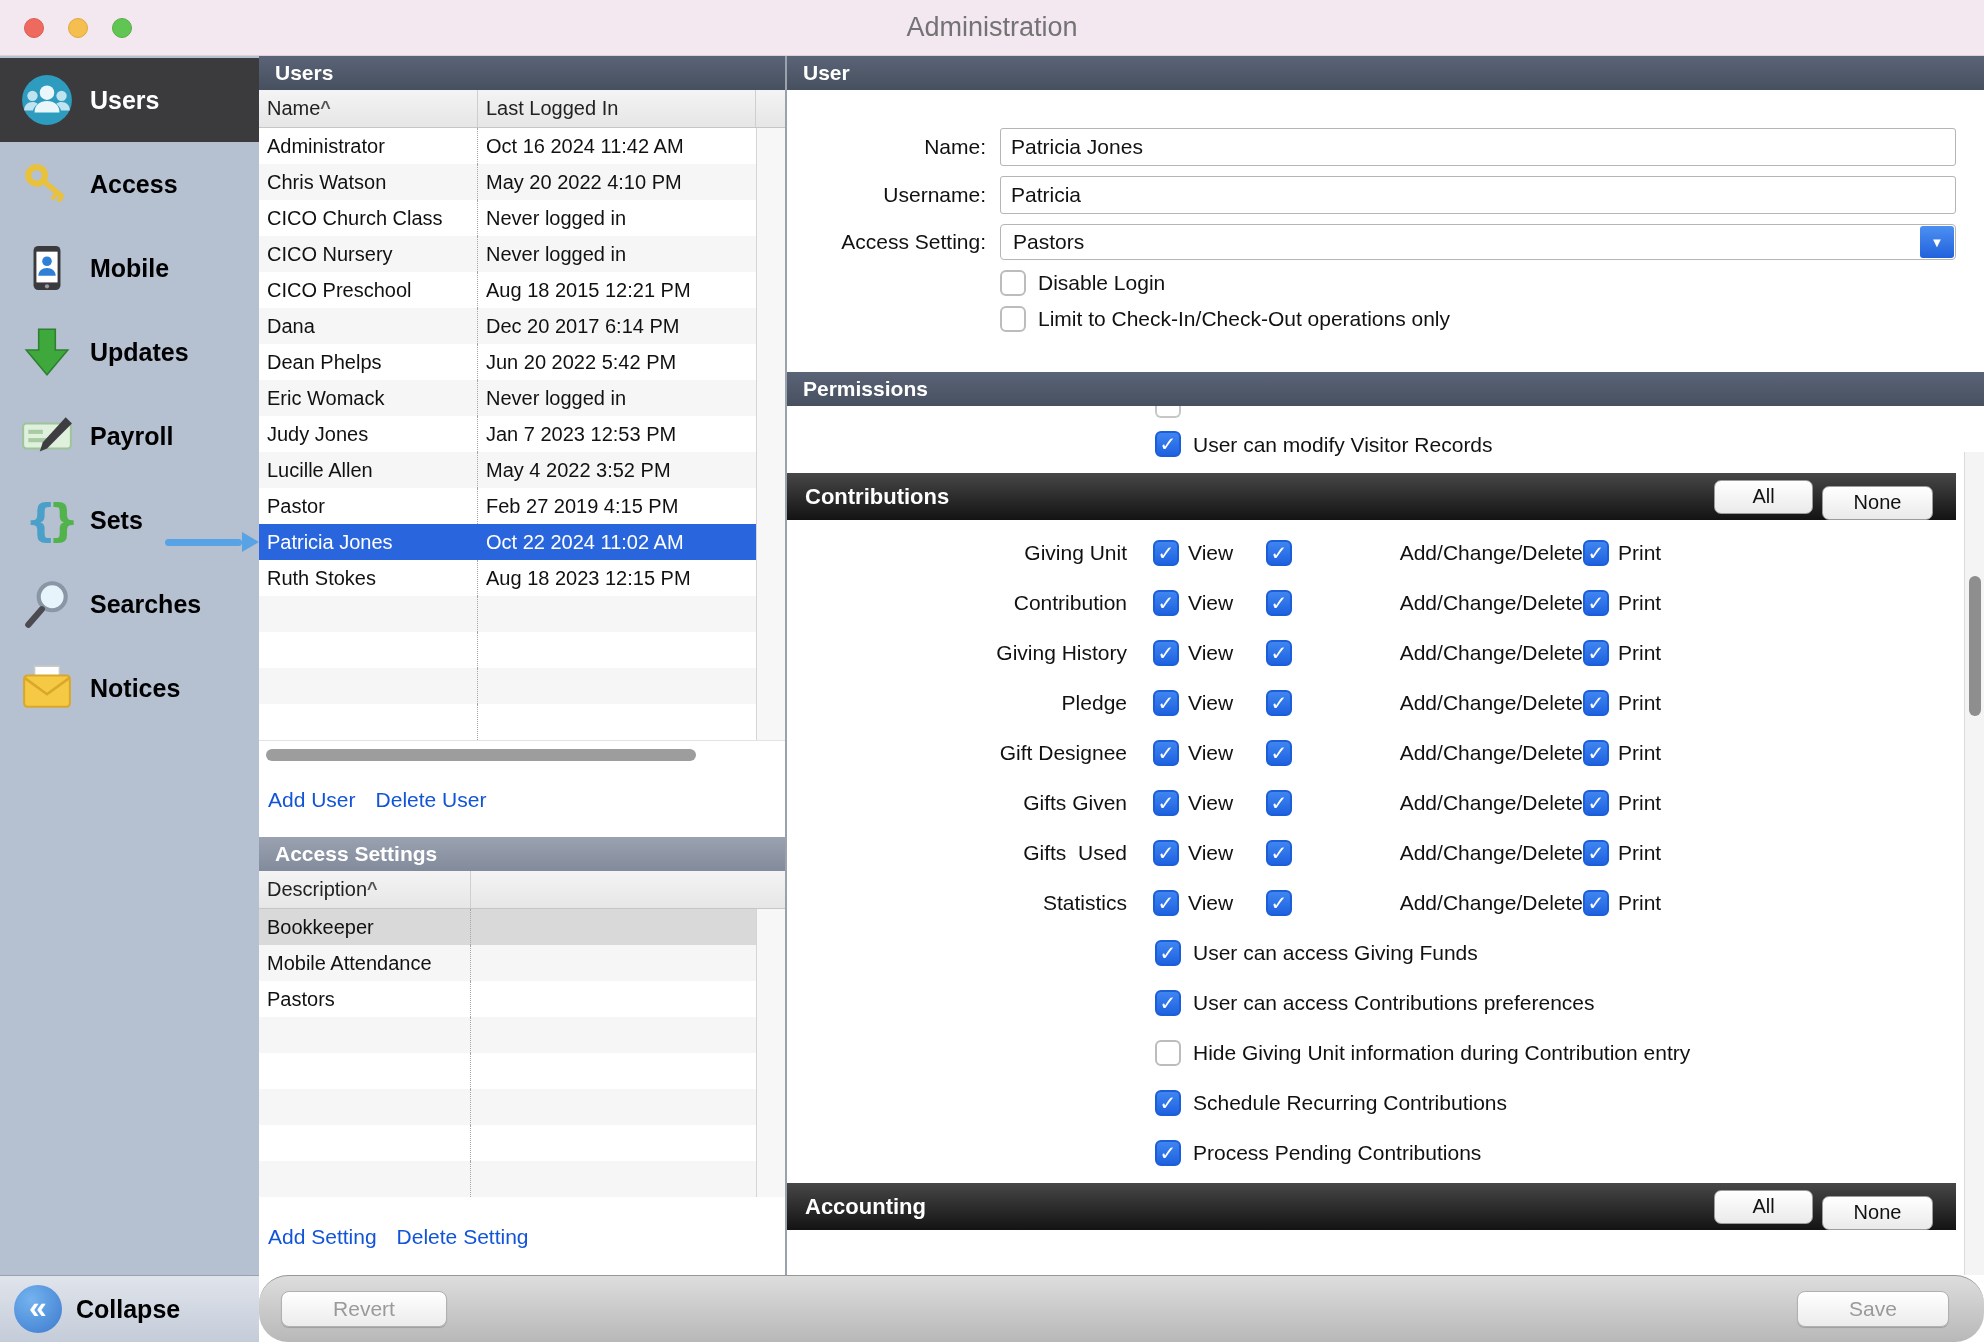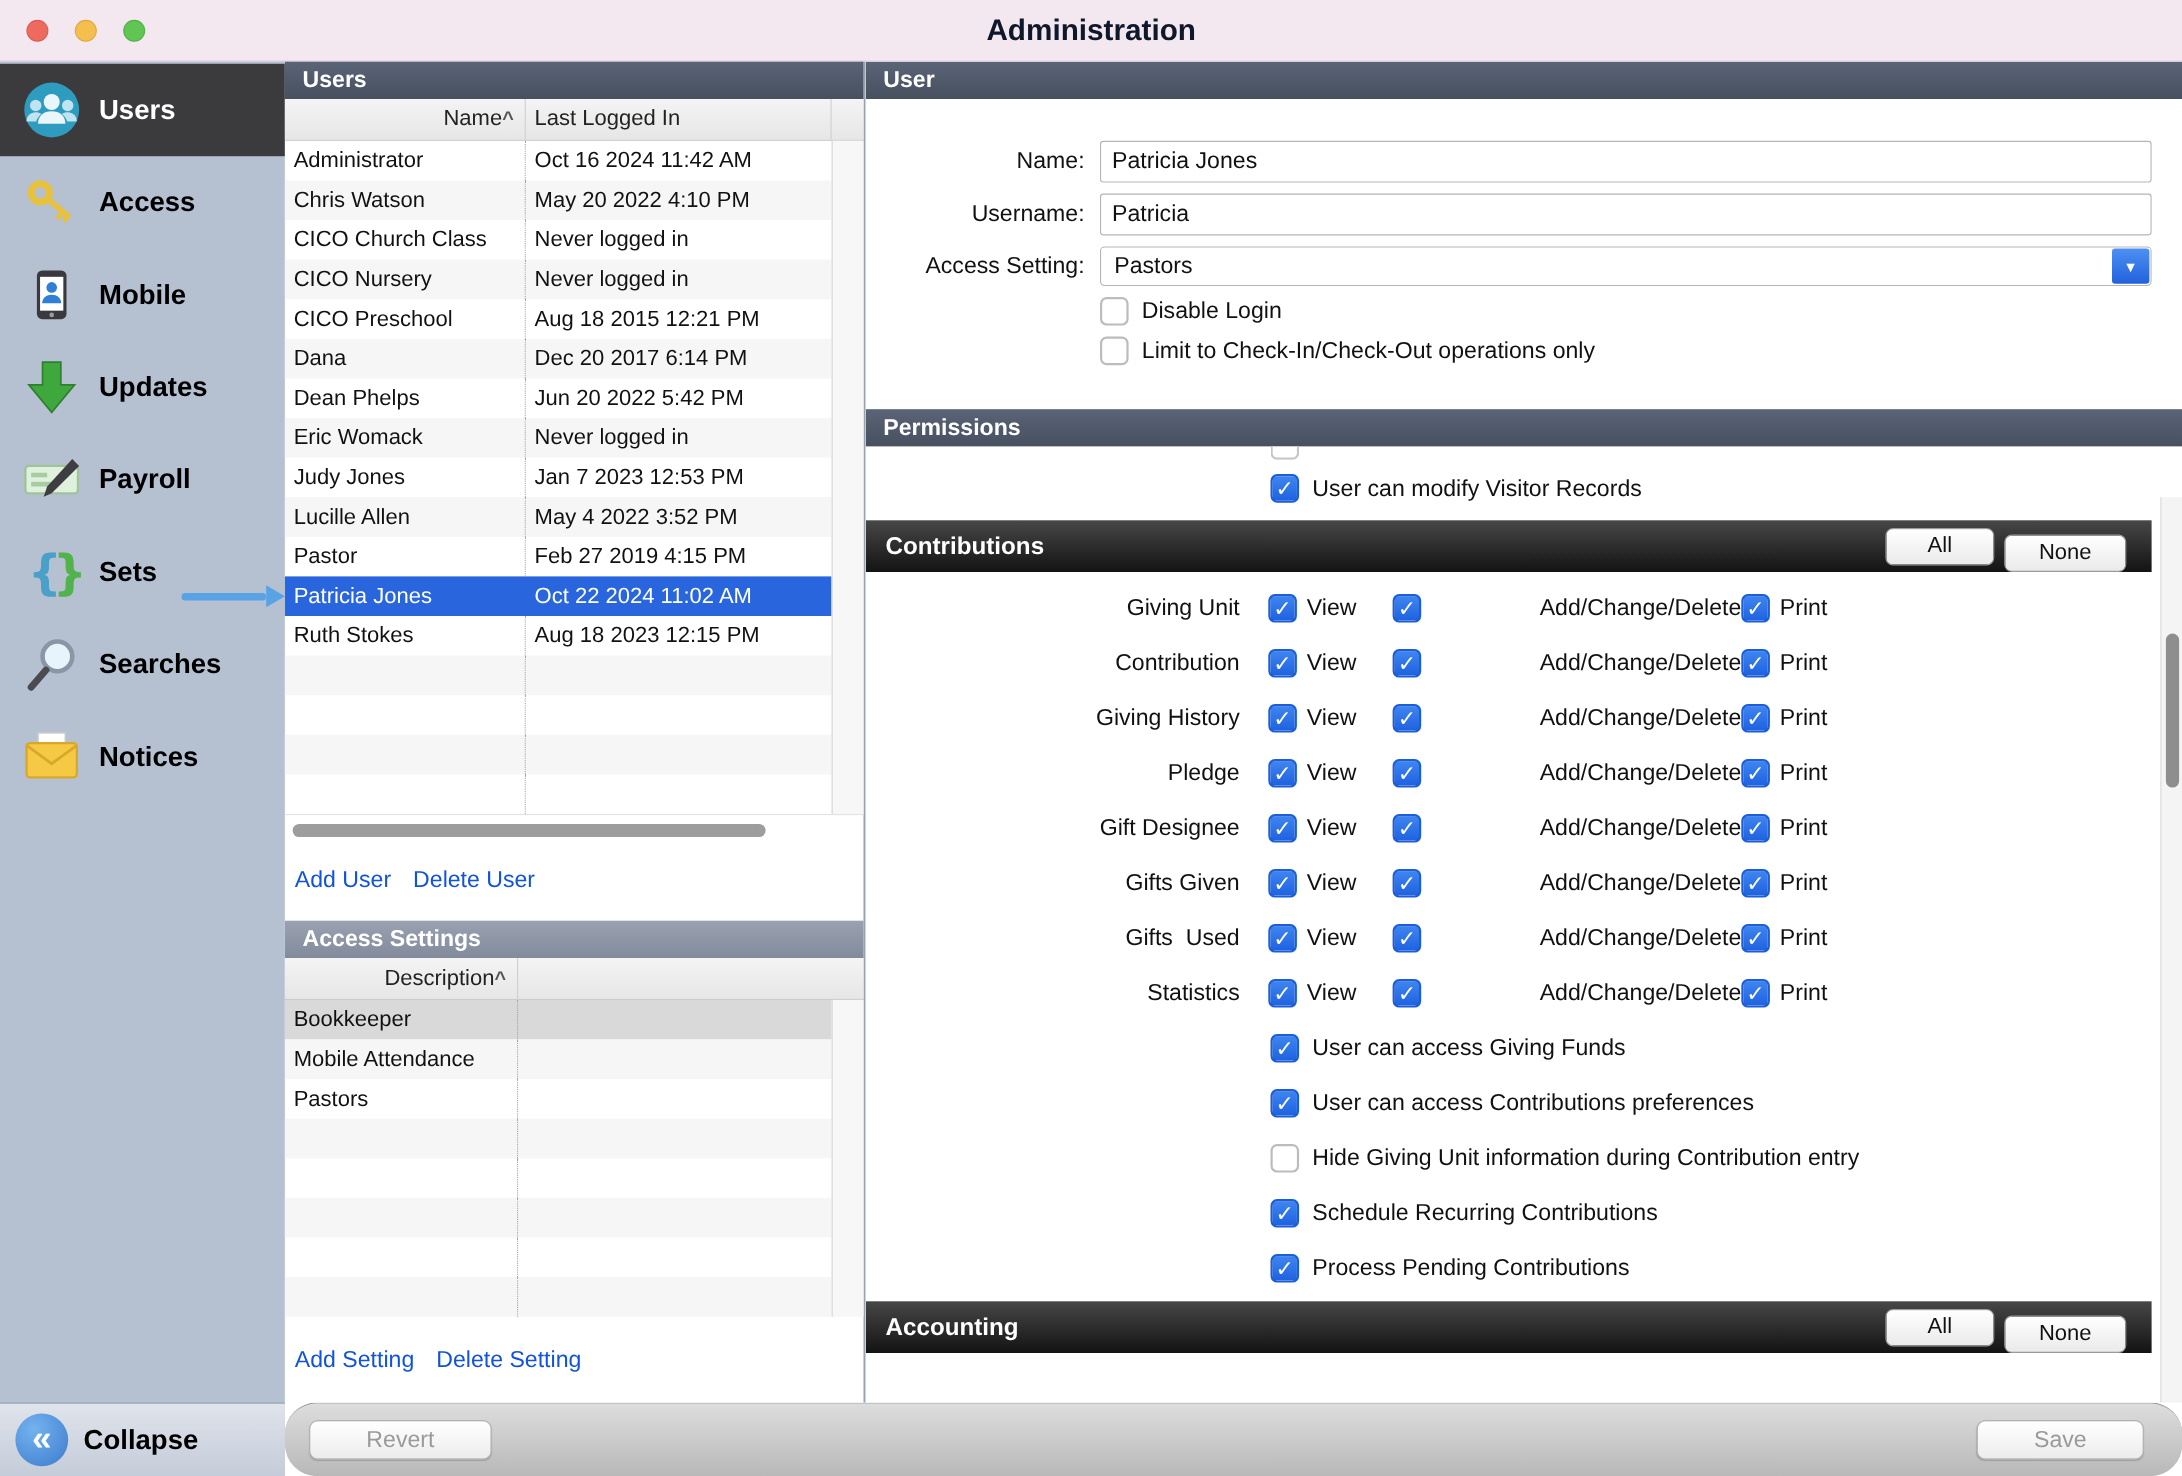--- a/index.html
+++ b/index.html
@@ -7,21 +7,21 @@
   body { font-family:"Liberation Sans","DejaVu Sans",sans-serif; font-size:20px; color:#111; background:#fff; }
   .window { position:relative; width:1984px; height:1342px; background:#fff; overflow:hidden; }
 
   
   .titlebar { position:absolute; top:0; left:0; right:0; height:56px; background:#f3e7f0; border-bottom:1px solid #e0d0dc; display:flex; align-items:center; justify-content:center; }
   .traffic { position:absolute; left:24px; top:18px; display:flex; gap:24px; }
   .light { width:20px; height:20px; border-radius:50%; }
   .light.red { background:#ee6a5f; border:1px solid #d95e52; }
   .light.yellow { background:#f5bf4f; border:1px solid #dfa93c; }
   .light.green { background:#61c554; border:1px solid #53b045; }
-  .win-title { font-weight:bold; font-size:27px; color:#0f172a; }
+  .win-title { font-weight:normal; font-size:27px; color:#737373; }
 
   
   .sidebar { position:absolute; top:56px; left:0; width:259px; bottom:0; background:#b5c0d1; }
   .side-items { position:absolute; top:2px; left:0; right:0; }
   .side-item { height:84px; display:flex; align-items:center; padding-left:12px; cursor:default; }
   .side-item.selected { background:#3b3b3d; }
   .side-item .icon { width:70px; display:flex; justify-content:center; align-items:center; flex:none; }
   .side-label { font-weight:bold; font-size:25px; color:#000; margin-left:8px; }
   .side-item.selected .side-label { color:#fff; }
   .sidebar-bottom { position:absolute; left:0; bottom:0; width:259px; height:67px; background:linear-gradient(#e0e4eb,#c4ccd9); border-top:1px solid #99a2b2; display:flex; align-items:center; padding-left:14px; }
@@ -33,21 +33,21 @@
   .row-arrow { position:absolute; left:165px; top:539px; width:77px; height:7px; background:#57a3e6; border-radius:4px; z-index:20; }
   .row-arrow::after { content:""; position:absolute; right:-17px; top:-7px; border-left:17px solid #57a3e6; border-top:10px solid transparent; border-bottom:10px solid transparent; }
 
   
   .bar-dark { height:34px; background:linear-gradient(#5a6477,#47505f); color:#fff; font-weight:bold; font-size:21px; display:flex; align-items:center; padding:0 16px; flex:none; }
   .bar-mid { height:34px; background:linear-gradient(#9aa2b1,#828b9b); color:#fff; font-weight:bold; font-size:21px; display:flex; align-items:center; padding:0 16px; flex:none; }
 
   
   .middle { position:absolute; left:259px; top:56px; width:528px; bottom:67px; background:#fff; border-right:2px solid #9aa2ae; display:flex; flex-direction:column; }
   .t-head { display:flex; height:38px; background:linear-gradient(#f4f4f4,#e6e6e6); border-bottom:1px solid #c6c6c6; align-items:center; flex:none; font-size:20px; color:#222; }
-  .t-head .hc { height:100%; display:flex; align-items:center; justify-content:flex-end; padding:0 10px 0 8px; border-right:1px solid #cfcfcf; }
+  .t-head .hc { height:100%; display:flex; align-items:center; justify-content:flex-start; padding:0 10px 0 8px; border-right:1px solid #cfcfcf; }
   .t-head .hc2 { border-right:1px solid #cfcfcf; justify-content:flex-start; }
   .t-head .hspacer { flex:1; height:100%; }
   .caret { color:#555; font-size:18px; font-weight:bold; }
   .t-body-wrap { display:flex; flex:none; }
   .tbl { width:497px; }
   .vstrip { flex:1; background:#f7f7f8; border-left:1px solid #d5d5d5; }
   .t-row { display:flex; height:36px; align-items:center; font-size:20px; }
   .t-row:nth-of-type(even) { background:#f6f6f7; }
   .t-row .c1 { height:100%; display:flex; align-items:center; padding-left:8px; border-right:1px dotted #a5a5a5; white-space:nowrap; overflow:hidden; flex:none; }
   .t-row .c2 { flex:1; height:100%; display:flex; align-items:center; padding-left:8px; white-space:nowrap; overflow:hidden; }

